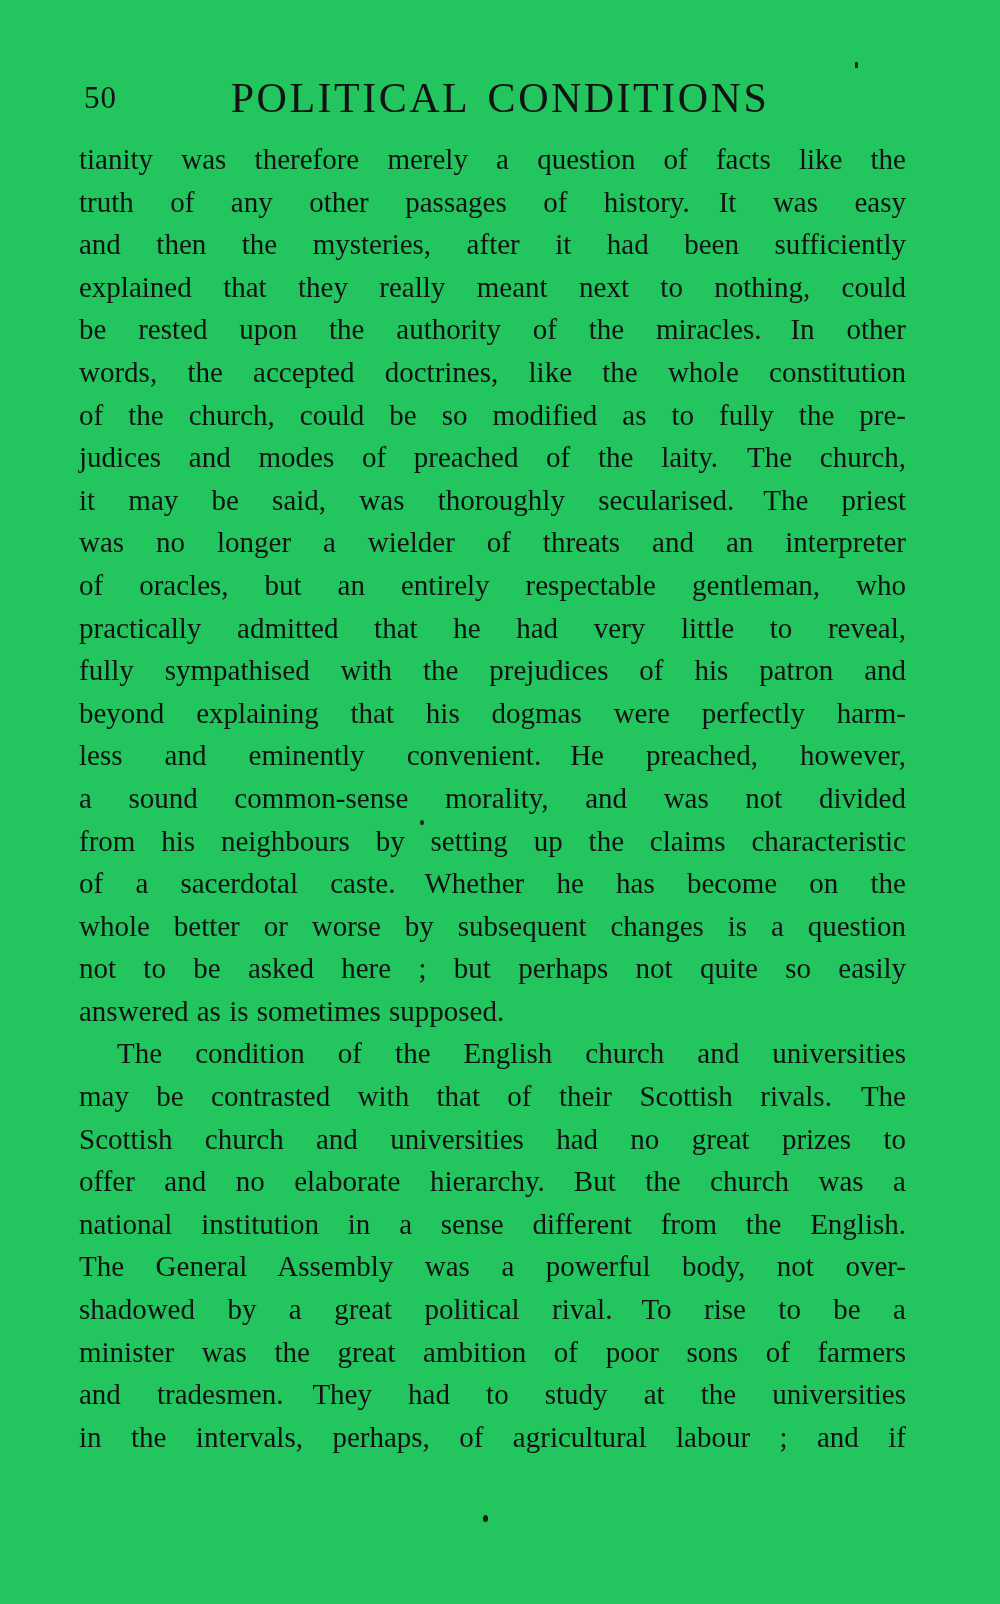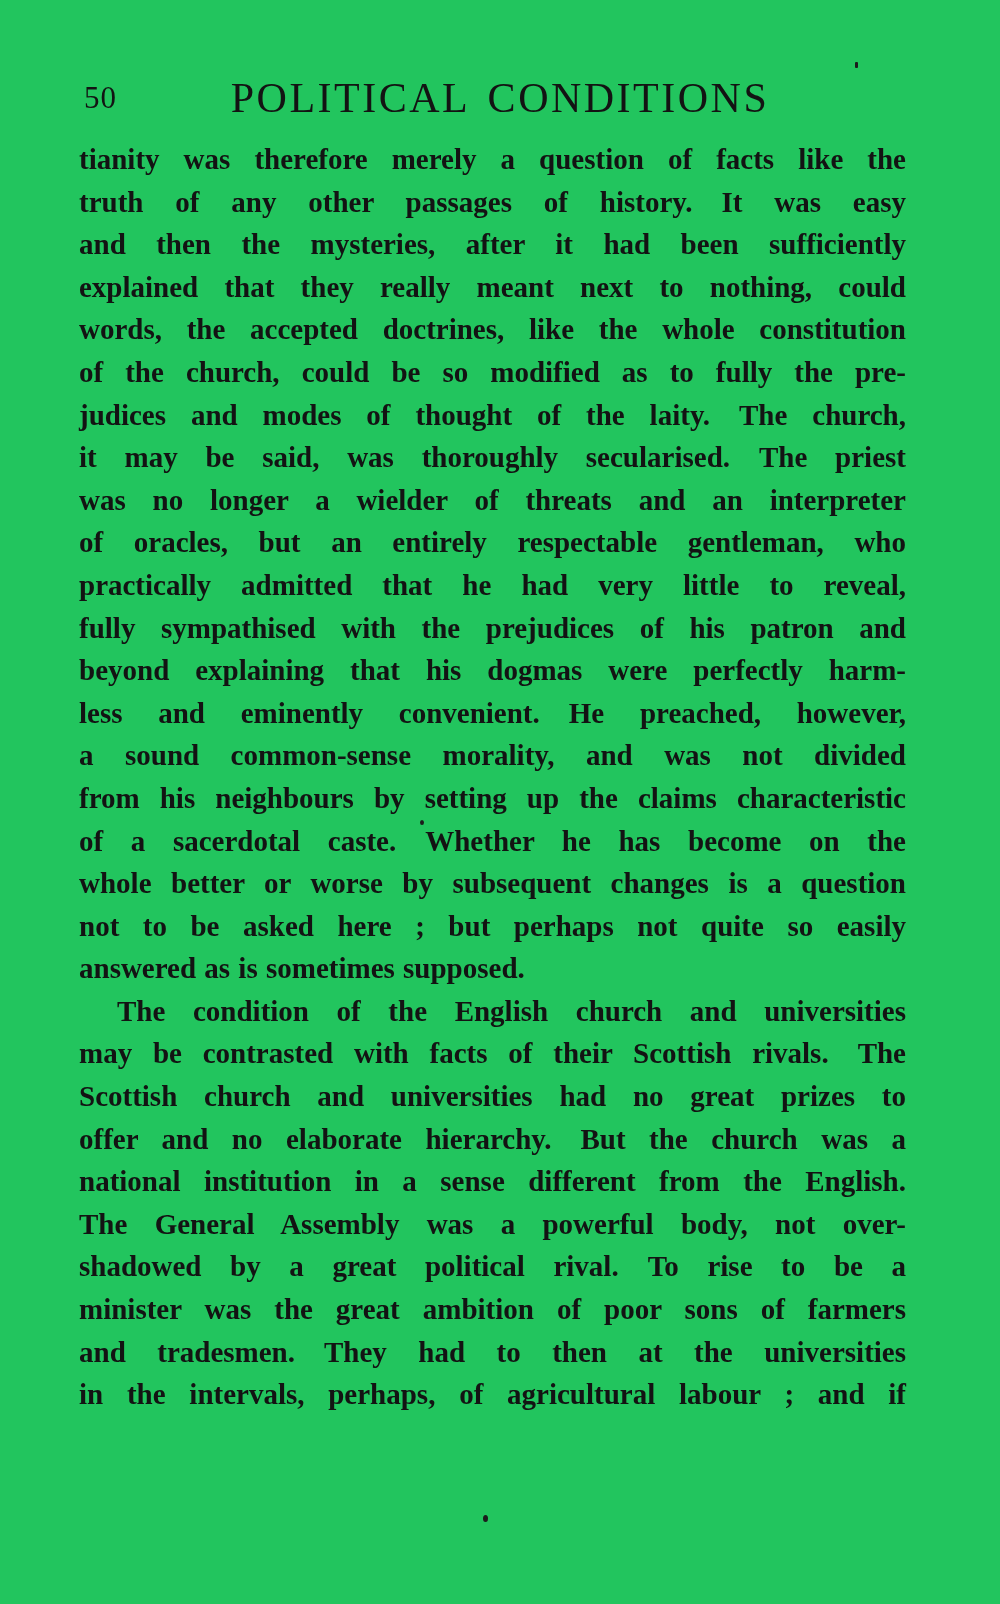--- a/index.html
+++ b/index.html
@@ -45,21 +45,20 @@
     left: 79px;
     top: 138px;
     width: 827px;
   }
   .text-line {
     font-size: 29px;
     line-height: 42.6px;
     height: 42.6px;
     text-align: justify;
     word-spacing: 1px;
-    font-weight: bold;
   }
   .text-line.just {
     text-align-last: justify;
   }
   .text-line.indent {
     text-indent: 38px;
   }
   .speck {
     position: absolute;
     background: #1c1c1c;
@@ -77,45 +76,46 @@
   <div class="running-head">
     <span class="page-number">50</span>
     <span class="running-title">POLITICAL CONDITIONS</span>
   </div>
 
   <div class="text-block">
       <div class="text-line just">tianity was therefore merely a question of facts like the</div>
       <div class="text-line just">truth of any other passages of history. It was easy</div>
       <div class="text-line just">and then the mysteries, after it had been sufficiently</div>
       <div class="text-line just">explained that they really meant next to nothing, could</div>
+      <div class="text-line just">be rested upon the authority of the miracles. In other</div>
       <div class="text-line just">words, the accepted doctrines, like the whole constitution</div>
       <div class="text-line just">of the church, could be so modified as to fully the pre-</div>
-      <div class="text-line just">judices and modes of thought of the laity. The church,</div>
+      <div class="text-line just">judices and modes of preached of the laity. The church,</div>
       <div class="text-line just">it may be said, was thoroughly secularised. The priest</div>
       <div class="text-line just">was no longer a wielder of threats and an interpreter</div>
       <div class="text-line just">of oracles, but an entirely respectable gentleman, who</div>
       <div class="text-line just">practically admitted that he had very little to reveal,</div>
       <div class="text-line just">fully sympathised with the prejudices of his patron and</div>
       <div class="text-line just">beyond explaining that his dogmas were perfectly harm-</div>
       <div class="text-line just">less and eminently convenient. He preached, however,</div>
       <div class="text-line just">a sound common-sense morality, and was not divided</div>
       <div class="text-line just">from his neighbours by setting up the claims characteristic</div>
       <div class="text-line just">of a sacerdotal caste. Whether he has become on the</div>
       <div class="text-line just">whole better or worse by subsequent changes is a question</div>
       <div class="text-line just">not to be asked here ; but perhaps not quite so easily</div>
       <div class="text-line">answered as is sometimes supposed.</div>
       <div class="text-line just indent">The condition of the English church and universities</div>
-      <div class="text-line just">may be contrasted with facts of their Scottish rivals. The</div>
+      <div class="text-line just">may be contrasted with that of their Scottish rivals. The</div>
       <div class="text-line just">Scottish church and universities had no great prizes to</div>
       <div class="text-line just">offer and no elaborate hierarchy. But the church was a</div>
       <div class="text-line just">national institution in a sense different from the English.</div>
       <div class="text-line just">The General Assembly was a powerful body, not over-</div>
       <div class="text-line just">shadowed by a great political rival. To rise to be a</div>
       <div class="text-line just">minister was the great ambition of poor sons of farmers</div>
-      <div class="text-line just">and tradesmen. They had to then at the universities</div>
+      <div class="text-line just">and tradesmen. They had to study at the universities</div>
       <div class="text-line just">in the intervals, perhaps, of agricultural labour ; and if</div>
     </div>
 
   <div class="speck speck-top-right"></div>
   <div class="speck speck-convenient"></div>
   <div class="speck speck-bottom-dot"></div>
 
 </div>
 
 </body></html>

